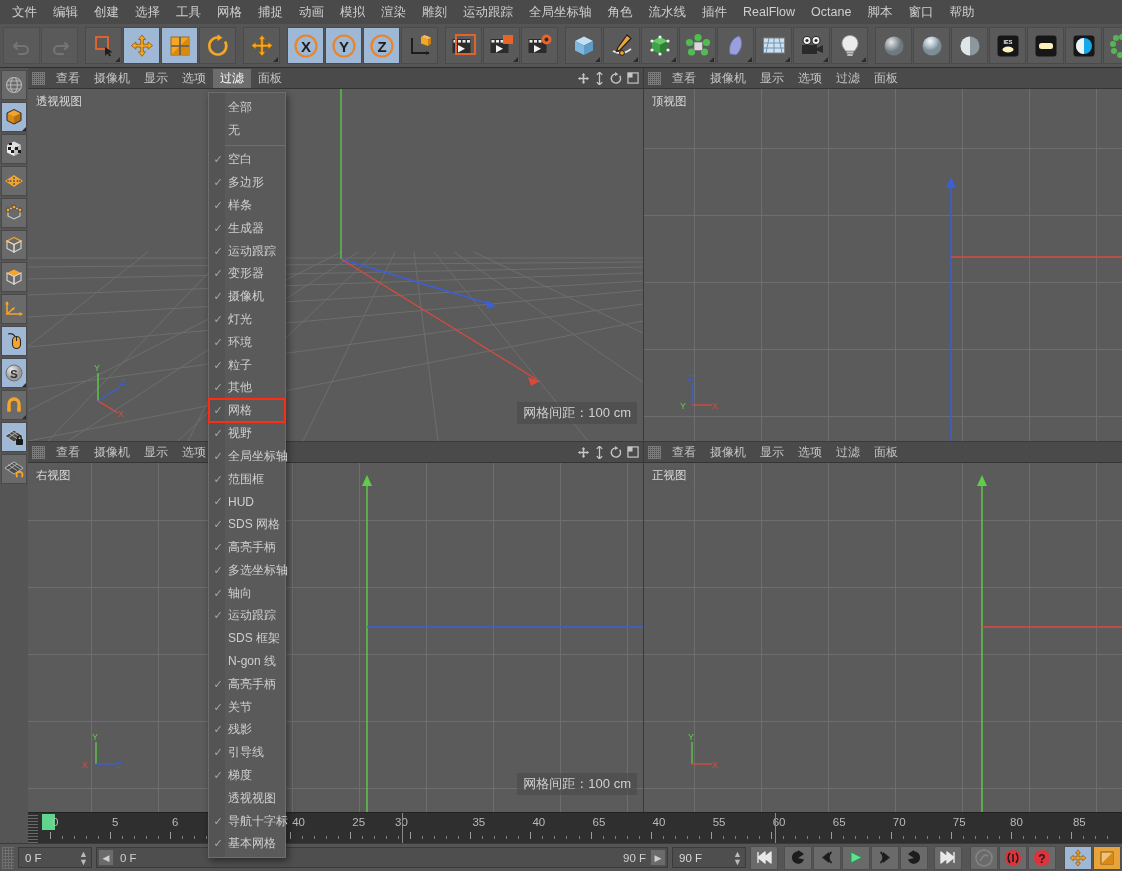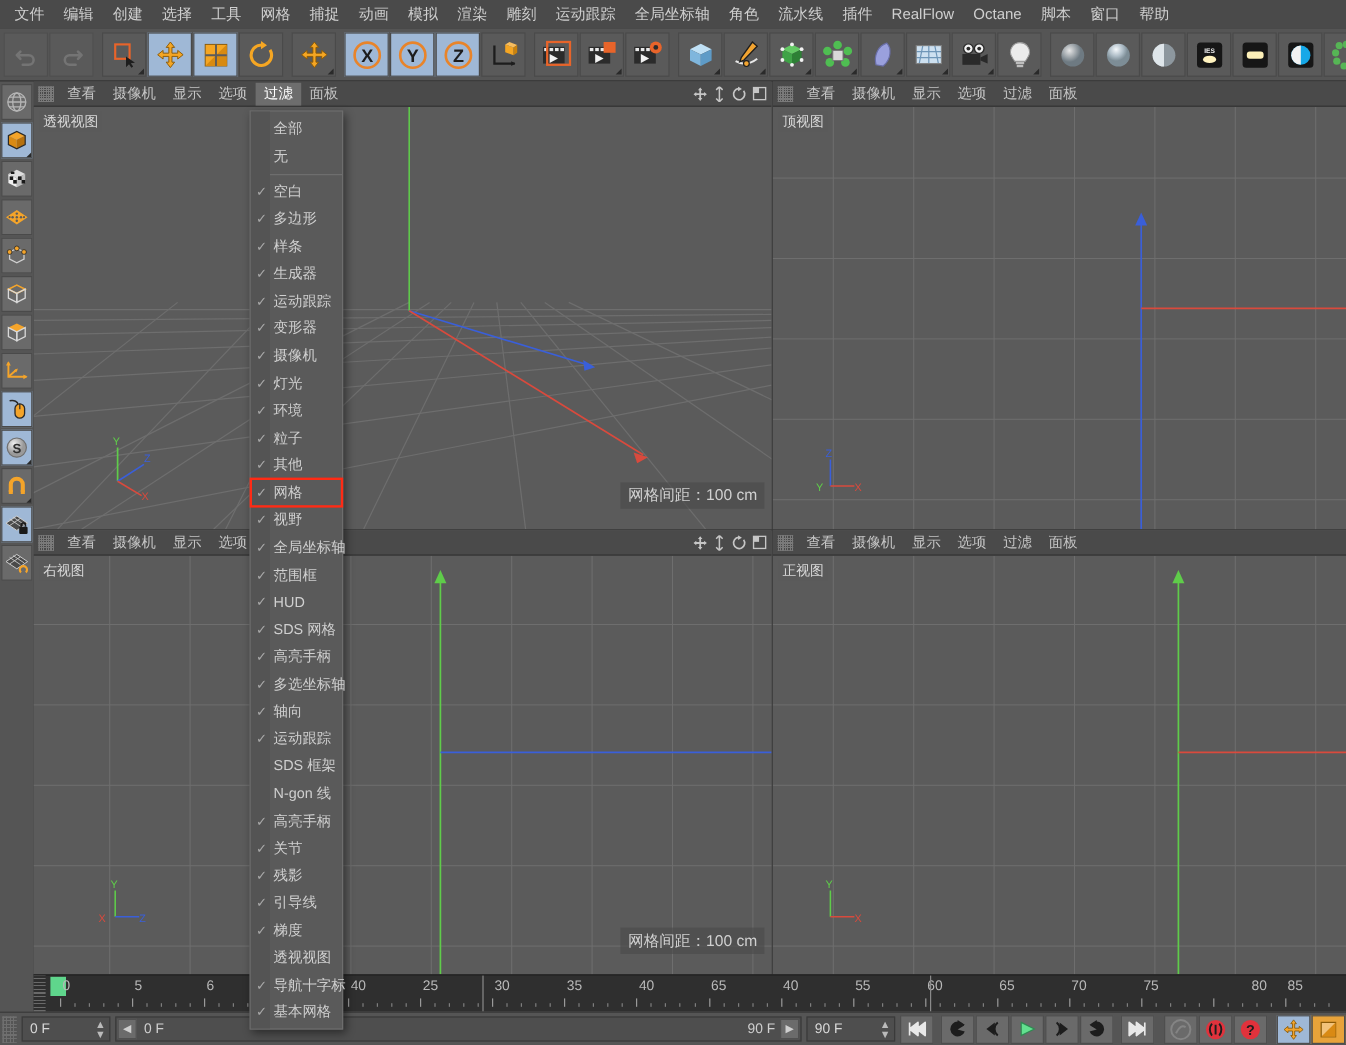--- a/index.html
+++ b/index.html
@@ -861,21 +861,21 @@
         <div class="tltick" style="left: 274.239px; top: 23px; width: 1px; height: 3px; opacity: 0.75;"></div>
         <div class="tltick" style="left: 286.251px; top: 23px; width: 1px; height: 3px; opacity: 0.75;"></div>
         <div class="tltick" style="left: 298.262px; top: 23px; width: 1px; height: 3px; opacity: 0.75;"></div>
         <div class="tltick" style="left: 310.274px; top: 23px; width: 1px; height: 3px; opacity: 0.75;"></div>
         <div class="tlmark" style="left: 324.285px;">25</div>
         <div class="tltick" style="left: 322.285px; top: 19px; width: 1px; height: 7px;"></div>
         <div class="tltick" style="left: 334.296px; top: 23px; width: 1px; height: 3px; opacity: 0.75;"></div>
         <div class="tltick" style="left: 346.308px; top: 23px; width: 1px; height: 3px; opacity: 0.75;"></div>
         <div class="tltick" style="left: 358.319px; top: 23px; width: 1px; height: 3px; opacity: 0.75;"></div>
         <div class="tltick" style="left: 370.33px; top: 23px; width: 1px; height: 3px; opacity: 0.75;"></div>
-        <div class="tlmark" style="left: 384px;">30</div>
+        <div class="tlmark" style="left: 367px;">30</div>
         <div class="tltick" style="left: 382.342px; top: 19px; width: 1px; height: 7px;"></div>
         <div class="tltick" style="left: 394.353px; top: 23px; width: 1px; height: 3px; opacity: 0.75;"></div>
         <div class="tltick" style="left: 406.365px; top: 23px; width: 1px; height: 3px; opacity: 0.75;"></div>
         <div class="tltick" style="left: 418.376px; top: 23px; width: 1px; height: 3px; opacity: 0.75;"></div>
         <div class="tltick" style="left: 430.387px; top: 23px; width: 1px; height: 3px; opacity: 0.75;"></div>
         <div class="tlmark" style="left: 444.399px;">35</div>
         <div class="tltick" style="left: 442.399px; top: 19px; width: 1px; height: 7px;"></div>
         <div class="tltick" style="left: 454.41px; top: 23px; width: 1px; height: 3px; opacity: 0.75;"></div>
         <div class="tltick" style="left: 466.422px; top: 23px; width: 1px; height: 3px; opacity: 0.75;"></div>
         <div class="tltick" style="left: 478.433px; top: 23px; width: 1px; height: 3px; opacity: 0.75;"></div>
@@ -921,21 +921,21 @@
         <div class="tltick" style="left: 874.809px; top: 23px; width: 1px; height: 3px; opacity: 0.75;"></div>
         <div class="tltick" style="left: 886.821px; top: 23px; width: 1px; height: 3px; opacity: 0.75;"></div>
         <div class="tltick" style="left: 898.832px; top: 23px; width: 1px; height: 3px; opacity: 0.75;"></div>
         <div class="tltick" style="left: 910.843px; top: 23px; width: 1px; height: 3px; opacity: 0.75;"></div>
         <div class="tlmark" style="left: 924.855px;">75</div>
         <div class="tltick" style="left: 922.855px; top: 19px; width: 1px; height: 7px;"></div>
         <div class="tltick" style="left: 934.866px; top: 23px; width: 1px; height: 3px; opacity: 0.75;"></div>
         <div class="tltick" style="left: 946.877px; top: 23px; width: 1px; height: 3px; opacity: 0.75;"></div>
         <div class="tltick" style="left: 958.889px; top: 23px; width: 1px; height: 3px; opacity: 0.75;"></div>
         <div class="tltick" style="left: 970.9px; top: 23px; width: 1px; height: 3px; opacity: 0.75;"></div>
-        <div class="tlmark" style="left: 1003px; padding-left: 12px;">80</div>
+        <div class="tlmark" style="left: 970px; padding-left: 12px;">80</div>
         <div class="tltick" style="left: 982.912px; top: 19px; width: 1px; height: 7px;"></div>
         <div class="tltick" style="left: 994.923px; top: 23px; width: 1px; height: 3px; opacity: 0.75;"></div>
         <div class="tltick" style="left: 1006.93px; top: 23px; width: 1px; height: 3px; opacity: 0.75;"></div>
         <div class="tltick" style="left: 1018.95px; top: 23px; width: 1px; height: 3px; opacity: 0.75;"></div>
         <div class="tltick" style="left: 1030.96px; top: 23px; width: 1px; height: 3px; opacity: 0.75;"></div>
         <div class="tlmark" style="left: 1044.97px;">85</div>
         <div class="tltick" style="left: 1042.97px; top: 19px; width: 1px; height: 7px;"></div>
         <div class="tltick" style="left: 1054.98px; top: 23px; width: 1px; height: 3px; opacity: 0.75;"></div>
         <div class="tltick" style="left: 1066.99px; top: 23px; width: 1px; height: 3px; opacity: 0.75;"></div>
         <div class="tltick" style="left: 1079px; top: 23px; width: 1px; height: 3px; opacity: 0.75;"></div>

